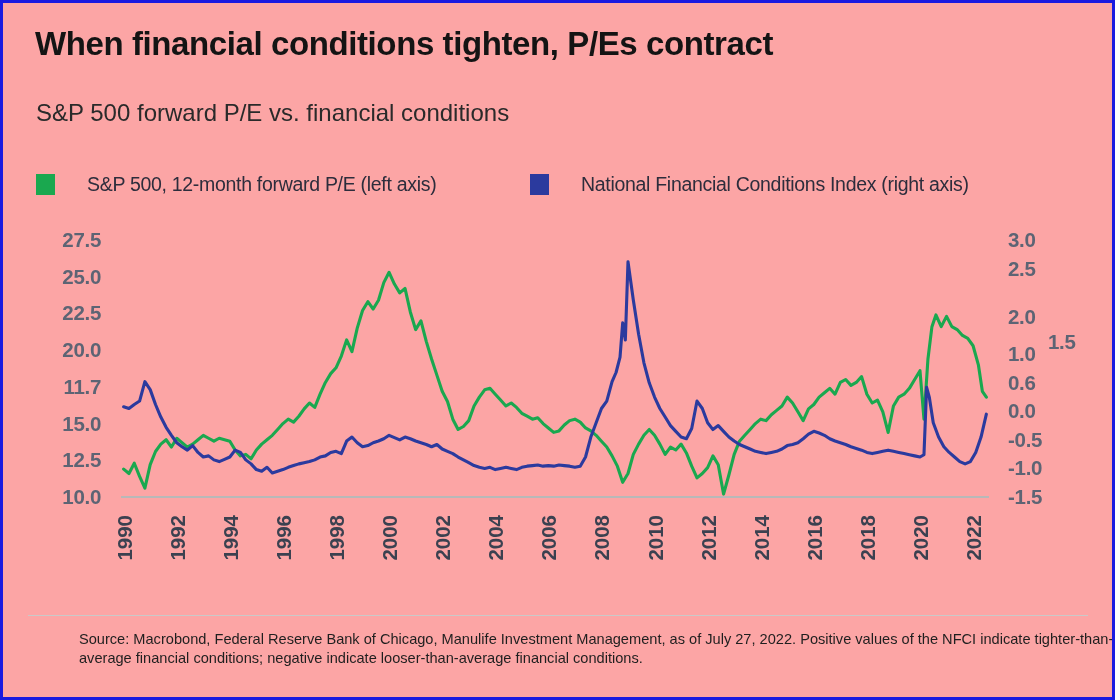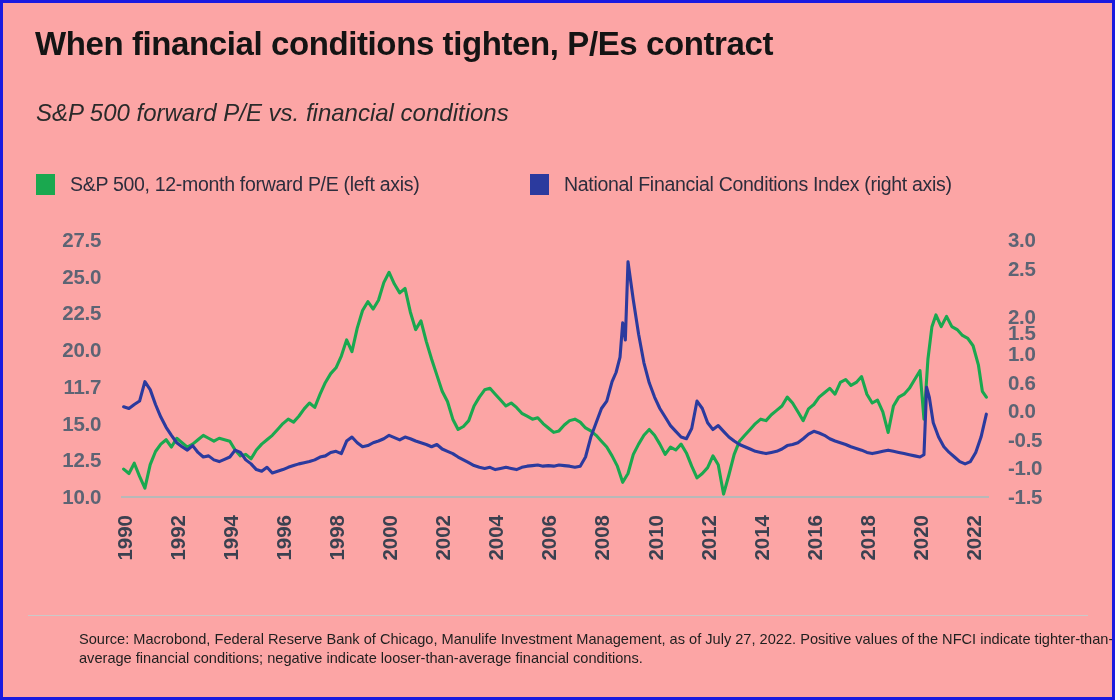--- a/index.html
+++ b/index.html
@@ -29,21 +29,20 @@
     font-weight: bold;
     letter-spacing: -0.4px;
     color: #141414;
     white-space: nowrap;
   }
   #subtitle {
     position: absolute;
     left: 33px;
     top: 96px;
     font-size: 24px;
-    font-style: italic;
     color: #2a2a2a;
     white-space: nowrap;
   }
   #legend {
     position: absolute;
     left: 33px;
     top: 168px;
     width: 1040px;
     height: 30px;
   }
@@ -55,21 +54,21 @@
     height: 26px;
   }
   #legend-entry-pe   { left: 0px; }
   #legend-entry-nfci { left: 494px; }
   .legend-swatch {
     width: 19px;
     height: 21px;
     flex: 0 0 auto;
   }
   .legend-label {
-    margin-left: 15px;
+    margin-left: 32px;
     font-size: 19.5px;
     color: #2d2d3c;
     white-space: nowrap;
     letter-spacing: -0.3px;
   }
   #plot-wrap {
     position: absolute;
     left: 0px;
     top: 222px;
     width: 1013px;
@@ -170,21 +169,21 @@
         <div class="tick" style="top: 125.143px;">20.0</div>
         <div class="tick" style="top: 161.857px;">11.7</div>
         <div class="tick" style="top: 198.571px;">15.0</div>
         <div class="tick" style="top: 235.286px;">12.5</div>
         <div class="tick" style="top: 272px;">10.0</div>
       </div>
     <div class="axis-col" id="axis-right">
         <div class="tick" style="top: 15px;">3.0</div>
         <div class="tick" style="top: 43.5556px;">2.5</div>
         <div class="tick" style="top: 72.1111px; margin-top: 20px;">2.0</div>
-        <div class="tick" style="top: 108px;">1.5</div>
+        <div class="tick" style="top: 117px; margin-left: 40px;">1.5</div>
         <div class="tick" style="top: 129.222px;">1.0</div>
         <div class="tick" style="top: 157.778px;">0.6</div>
         <div class="tick" style="top: 186.333px;">0.0</div>
         <div class="tick" style="top: 214.889px;">-0.5</div>
         <div class="tick" style="top: 243.444px;">-1.0</div>
         <div class="tick" style="top: 272px;">-1.5</div>
       </div>
     <div id="plot-area">
       <svg id="plot-svg" viewBox="0 0 868 290" preserveAspectRatio="none">
         <line id="baseline" x1="0" y1="272" x2="868" y2="272" stroke="#b8b8b8" stroke-width="2.2"></line>

